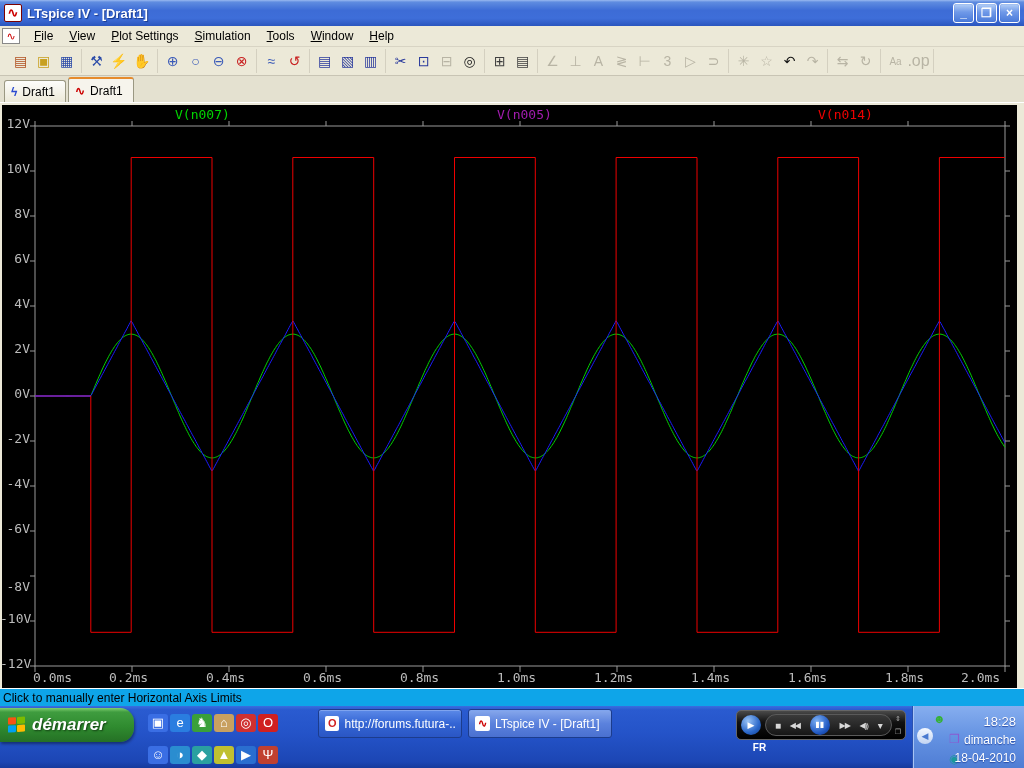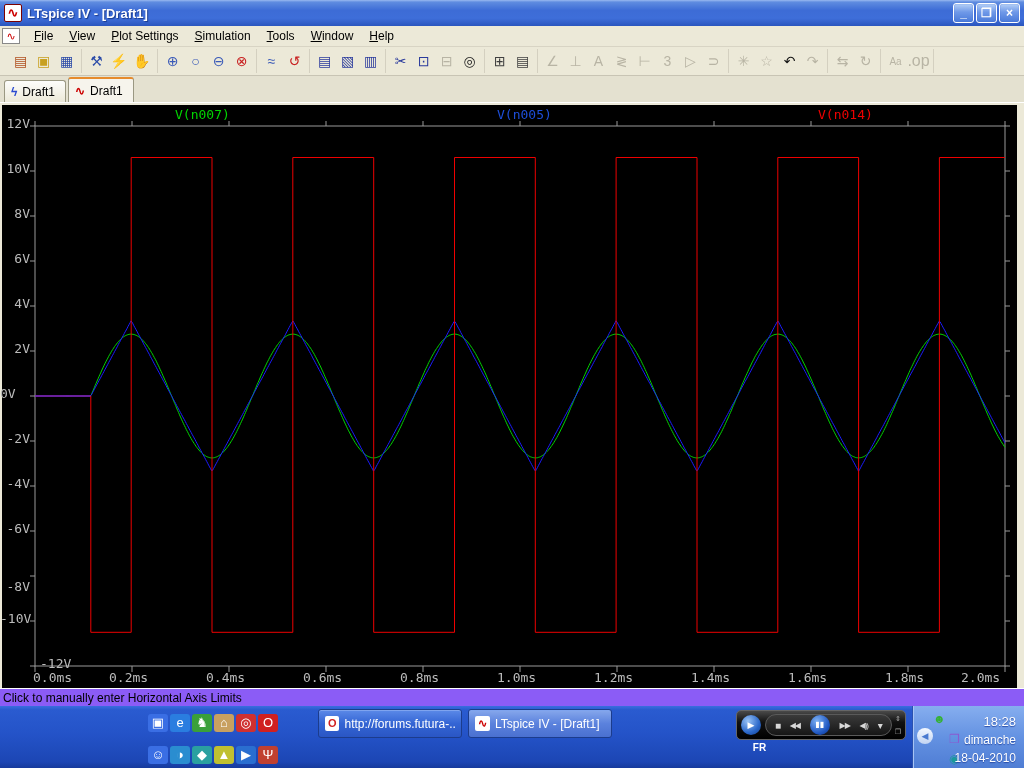--- a/index.html
+++ b/index.html
@@ -43,21 +43,21 @@
   .tab .ticon { margin-right:5px; font-size:12px; font-weight:bold; }
 
   
   .plotpane { position:absolute; left:0; top:103px; width:1024px; height:585px; background:#ece9d8; }
   .plotblack { position:absolute; left:2px; top:2px; width:1015px; height:583px; background:#000; }
   .tracelabel { position:absolute; top:4px; font-family:"DejaVu Sans Mono",monospace; font-size:13px; }
   .ticklabel { position:absolute; color:#bcbcbc; font-family:"DejaVu Sans Mono",monospace; font-size:13px; }
   svg#plot { position:absolute; left:33px; top:21px; overflow:visible; }
 
   
-  .statusbar { position:absolute; left:0; top:688px; width:1024px; height:18px; background:#8b5cf6;
+  .statusbar { position:absolute; left:0; top:688px; width:1024px; height:18px; background:#0ea5e9;
     border-top:1px solid #fff; font-size:12px; color:#000; padding:2px 0 0 3px; }
 
   
   .taskbar { position:absolute; left:0; top:706px; width:1024px; height:62px;
     background:linear-gradient(180deg,#3a6ee0 0%,#2a5bd0 6%,#2453c8 45%,#1c46b4 90%,#163a9c 100%); }
   .startbtn { position:absolute; left:0; top:2px; width:134px; height:34px; border-radius:0 14px 14px 0;
     background:linear-gradient(180deg,#7fce6f 0%,#3f9c3f 12%,#2f8b2f 55%,#257025 100%);
     box-shadow:1px 2px 3px rgba(0,0,0,.4); display:flex; align-items:center; padding-left:8px; }
   .startbtn .flag { width:18px; height:16px; display:grid; grid-template-columns:8px 8px; grid-template-rows:7px 7px;
     gap:1px; transform:skewY(-4deg); margin-right:6px; }
@@ -246,46 +246,55 @@
           <polyline points="55.8,270.0 55.8,506.3 96.2,506.3 96.2,31.5 177.0,31.5 177.0,506.3 257.8,506.3 257.8,31.5 338.7,31.5 338.7,506.3 419.5,506.3 419.5,31.5 500.3,31.5 500.3,506.3 581.1,506.3 581.1,31.5 662.0,31.5 662.0,506.3 742.8,506.3 742.8,31.5 823.6,31.5 823.6,506.3 904.4,506.3 904.4,31.5 970.0,31.5" fill="none" stroke="#ee0000" stroke-width="1"></polyline>
           <polyline points="0.0,270.0 55.8,270.0" fill="none" stroke="#c800c8" stroke-width="1"></polyline>
         </svg>
     </div>
   <div class="ticklabel" style="left: 0px; width: 30px; text-align: right; top: 13px;">12V</div>
       <div class="ticklabel" style="left: 0px; width: 30px; text-align: right; top: 58px;">10V</div>
       <div class="ticklabel" style="left: 0px; width: 30px; text-align: right; top: 103px;">8V</div>
       <div class="ticklabel" style="left: 0px; width: 30px; text-align: right; top: 148px;">6V</div>
       <div class="ticklabel" style="left: 0px; width: 30px; text-align: right; top: 193px;">4V</div>
       <div class="ticklabel" style="left: 0px; width: 30px; text-align: right; top: 238px;">2V</div>
-      <div class="ticklabel" style="left: 0px; width: 30px; text-align: left; top: 283px;">0V</div>
+      <div class="ticklabel" style="left: 0px; width: 30px; text-align: right; top: 283px;">0V</div>
       <div class="ticklabel" style="left: 0px; width: 30px; text-align: right; top: 328px;">-2V</div>
       <div class="ticklabel" style="left: 0px; width: 30px; text-align: right; top: 373px;">-4V</div>
       <div class="ticklabel" style="left: 0px; width: 30px; text-align: right; top: 418px;">-6V</div>
       <div class="ticklabel" style="left: 0px; width: 30px; text-align: right; top: 476px;">-8V</div>
       <div class="ticklabel" style="left: 0px; width: 30px; text-align: right; top: 508px;">-10V</div>
-      <div class="ticklabel" style="left: 0px; width: 30px; text-align: center; top: 553px; padding-left: 40px;">-12V</div>
+      <div class="ticklabel" style="left: 0px; width: 30px; text-align: center; top: 553px;">-12V</div>
       <div class="ticklabel" style="left: 33px; top: 567px; width: 46px;">0.0ms</div>
       <div class="ticklabel" style="left: 109px; top: 567px; width: 46px;">0.2ms</div>
       <div class="ticklabel" style="left: 206px; top: 567px; width: 46px;">0.4ms</div>
       <div class="ticklabel" style="left: 303px; top: 567px; width: 46px;">0.6ms</div>
       <div class="ticklabel" style="left: 400px; top: 567px; width: 46px;">0.8ms</div>
       <div class="ticklabel" style="left: 497px; top: 567px; width: 46px;">1.0ms</div>
       <div class="ticklabel" style="left: 594px; top: 567px; width: 46px;">1.2ms</div>
       <div class="ticklabel" style="left: 691px; top: 567px; width: 46px;">1.4ms</div>
       <div class="ticklabel" style="left: 788px; top: 567px; width: 46px;">1.6ms</div>
       <div class="ticklabel" style="left: 885px; top: 567px; width: 46px;">1.8ms</div>
       <div class="ticklabel" style="left: 961px; top: 567px; width: 46px;">2.0ms</div>
       <div class="tracelabel" style="left: 175px; color: rgb(0, 212, 0);">V(n007)</div>
-      <div class="tracelabel" style="left: 497px; color: #1d4ed8;">V(n005)</div>
+      <div class="tracelabel" style="left: 497px; color: #a21caf;">V(n005)</div>
       <div class="tracelabel" style="left: 818px; color: rgb(238, 0, 0);">V(n014)</div>
     </div>
 
   <div class="statusbar">Click to manually enter Horizontal Axis Limits</div>
 
   <div class="taskbar">
+    <div class="startbtn">
+      <span class="flag" id="startflag">
+          <i style="background: rgb(246, 83, 20);"></i>
+          <i style="background: rgb(124, 187, 0);"></i>
+          <i style="background: rgb(0, 161, 241);"></i>
+          <i style="background: rgb(255, 187, 0);"></i>
+        </span>
+      <span class="label">démarrer</span>
+    </div>
     <span id="quicklaunch"><div class="ql" style="left: 148px; top: 8px; background: rgb(58, 110, 228);">▣</div><div class="ql" style="left: 170px; top: 8px; background: rgb(42, 125, 224);">e</div><div class="ql" style="left: 192px; top: 8px; background: rgb(58, 160, 58);">♞</div><div class="ql" style="left: 214px; top: 8px; background: rgb(200, 160, 96);">⌂</div><div class="ql" style="left: 236px; top: 8px; background: rgb(208, 48, 48);">◎</div><div class="ql" style="left: 258px; top: 8px; background: rgb(208, 32, 32);">O</div><div class="ql" style="left: 148px; top: 40px; background: rgb(58, 110, 228);">☺</div><div class="ql" style="left: 170px; top: 40px; background: rgb(42, 141, 208);">◑</div><div class="ql" style="left: 192px; top: 40px; background: rgb(42, 160, 160);">◆</div><div class="ql" style="left: 214px; top: 40px; background: rgb(192, 192, 48);">▲</div><div class="ql" style="left: 236px; top: 40px; background: rgb(42, 110, 208);">▶</div><div class="ql" style="left: 258px; top: 40px; background: rgb(192, 64, 48);">Ψ</div></span>
     <span id="taskbuttons"><div class="taskbtn" style="left: 318px; width: 144px;">
           <span class="bicon" style="background: rgb(255, 255, 255); color: rgb(208, 32, 32);">O</span>
           <span style="white-space: nowrap; overflow: hidden;">http://forums.futura-...</span>
         </div><div class="taskbtn active" style="left: 468px; width: 144px;">
           <span class="bicon" style="background: rgb(255, 255, 255); color: rgb(204, 0, 0);">∿</span>
           <span style="white-space: nowrap; overflow: hidden;">LTspice IV - [Draft1]</span>
         </div></span>
 
     <div class="wmpbar">

